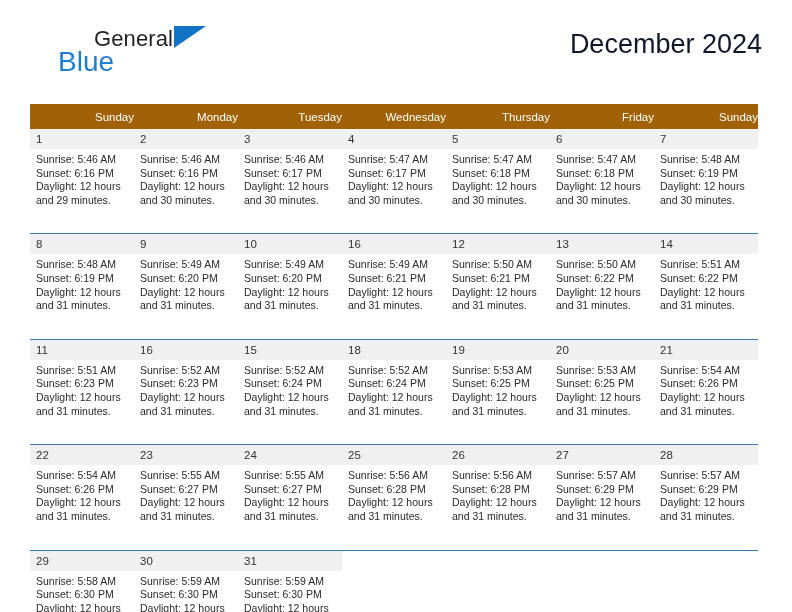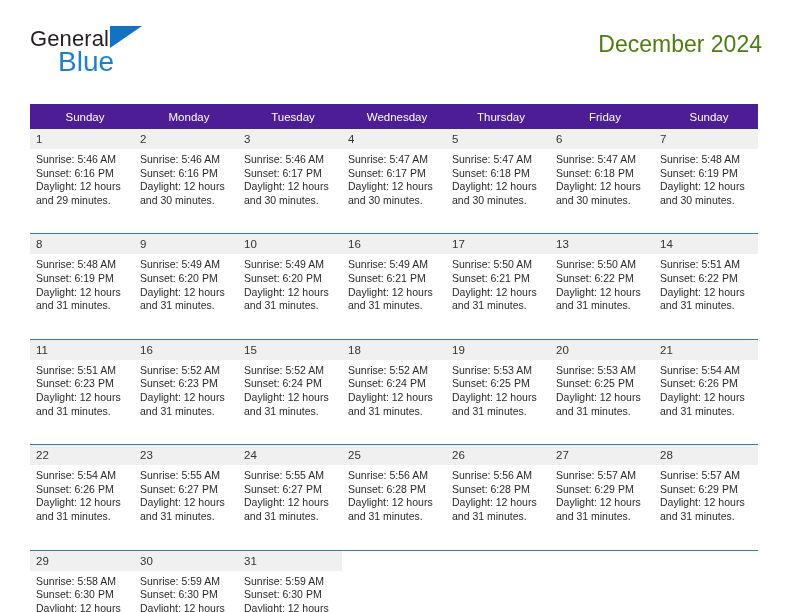--- a/index.html
+++ b/index.html
@@ -36,20 +36,21 @@
     width: 240px;
   }
   .brand-line1 {
     position: relative;
     font-size: 22px;
     color: #231f20;
     letter-spacing: 0.1px;
     line-height: 26px;
     height: 26px;
     white-space: nowrap;
+    text-align: center;
   }
   .brand-tri {
     display: inline-block;
     vertical-align: -2px;
     margin-left: 1px;
     width: 0;
     height: 0;
     border-left: 32px solid #1273c4;
     border-bottom: 22px solid transparent;
   }
@@ -61,23 +62,23 @@
     margin-top: -2px;
   }
 
   .title-block {
     position: absolute;
     right: 0;
     top: 0;
     text-align: right;
   }
   .cal-title {
-    font-size: 23px;
+    font-size: 27px;
     font-weight: normal;
-    color: #4d7c0f;
+    color: #0f172a;
     line-height: 36px;
     white-space: nowrap;
   }
   .cal-subtitle {
     font-size: 14.5px;
     color: #2b2b2b;
     line-height: 22px;
     margin-top: 6px;
     white-space: nowrap;
   }
@@ -85,25 +86,25 @@
   
   .calendar {
     position: absolute;
     left: 30px;
     top: 104px;
     width: 728px;
     border-collapse: collapse;
     table-layout: fixed;
   }
   .calendar th {
-    background: #4c1d95;
+    background: #a16207;
     color: #ffffff;
     font-size: 11.5px;
     font-weight: normal;
-    text-align: center;
+    text-align: right;
     padding: 4px 0 4px 6px;
     height: 17px;
     vertical-align: middle;
   }
   .calendar td {
     width: 104px;
     vertical-align: top;
     padding: 0;
     border-top: 1px solid #3a78b5;
     background: #ffffff;
@@ -256,21 +257,21 @@
           </td>
           <td class="">
             <div class="daynum">16</div>
             <div class="dayinfo">
               <div>Sunrise: 5:49 AM</div>
               <div>Sunset: 6:21 PM</div>
               <div class="daylight">Daylight: 12 hours and 31 minutes.</div>
             </div>
           </td>
           <td class="">
-            <div class="daynum">17</div>
+            <div class="daynum">12</div>
             <div class="dayinfo">
               <div>Sunrise: 5:50 AM</div>
               <div>Sunset: 6:21 PM</div>
               <div class="daylight">Daylight: 12 hours and 31 minutes.</div>
             </div>
           </td>
           <td class="">
             <div class="daynum">13</div>
             <div class="dayinfo">
               <div>Sunrise: 5:50 AM</div>

